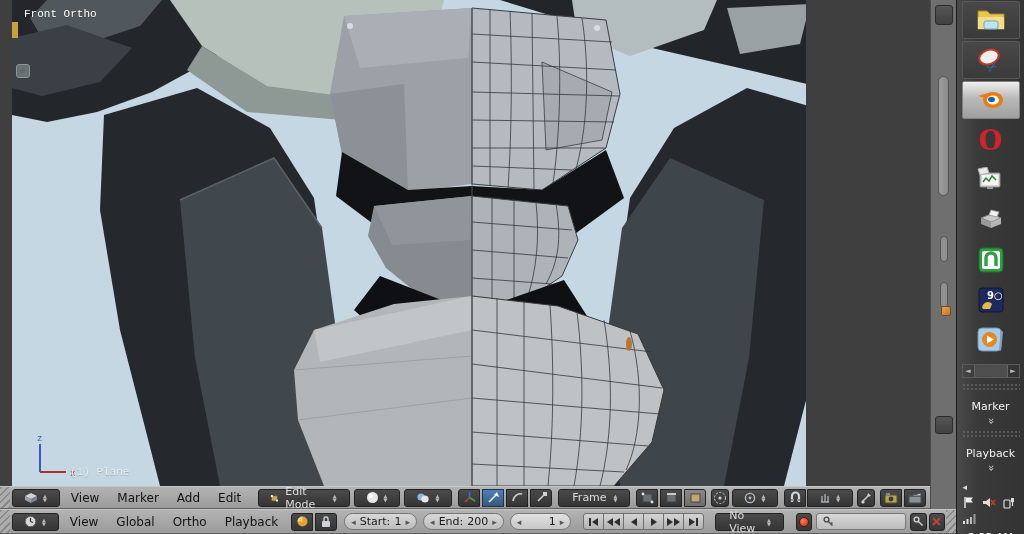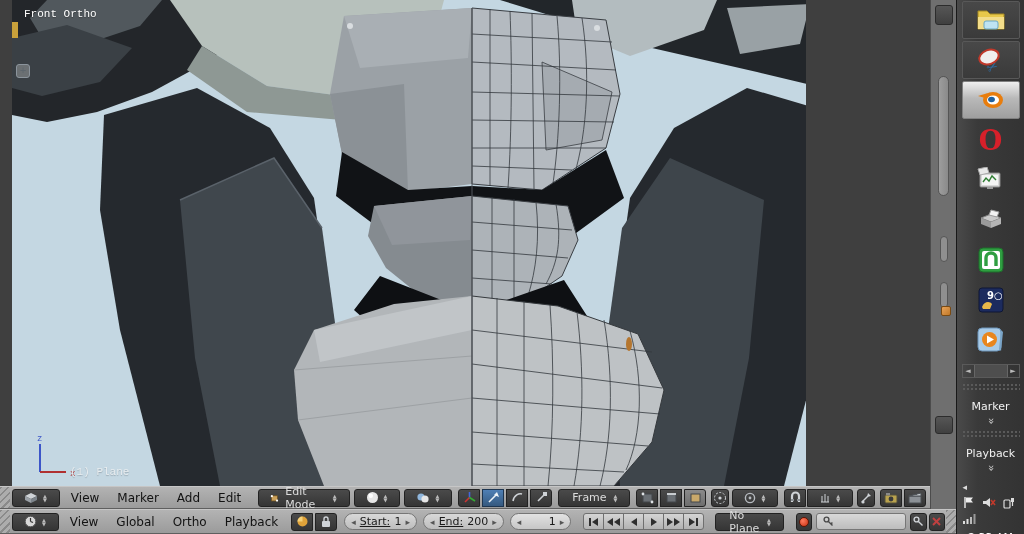--- a/index.html
+++ b/index.html
@@ -25,21 +25,21 @@
   .updn { display:inline-flex; flex-direction:column; align-items:center; font-size:5px; line-height:4px; color:#bbb; padding:0 1px; }
   .iconbtn { display:inline-flex; align-items:center; justify-content:center; width:22px; height:18px; background:linear-gradient(#4a4a4a,#353535); border:1px solid #222; margin:0 1px; }
   .iconbtn.first { border-radius:3px 0 0 3px; }
   .iconbtn.last { border-radius:0 3px 3px 0; }
   .iconbtn.solo { border-radius:3px; }
   .iconbtn.active-blue { background:linear-gradient(#4e7fb5,#35597f); border-color:#1d3550; }
   .iconbtn.lit { background:linear-gradient(#8a8a8a,#6e6e6e); }
   .grp { display:inline-flex; margin:0 3px; }
   .field { display:inline-flex; align-items:center; height:17px; background:linear-gradient(#d8d8d8,#bdbdbd); border:1px solid #767676; border-radius:9px; color:#1a1a1a; font-size:11px; padding:0 6px; margin:0 3px; gap:4px; }
   .field .arr { color:#555; font-size:9px; }
-  .field .fl { flex:1;text-decoration:underline; }
+  .field .fl { flex:1; }
   .pb { display:inline-flex; align-items:center; justify-content:center; width:21px; height:17px; background:linear-gradient(#d4d4d4,#b2b2b2); border:1px solid #6f6f6f; margin-left:-1px; gap:1px; }
   .pb:first-child { border-radius:3px 0 0 3px; }
   .pb:last-child { border-radius:0 3px 3px 0; }
   .tri { width:0; height:0; border-style:solid; }
   .tri.l { border-width:4px 6px 4px 0; border-color:transparent #2e2e2e transparent transparent; }
   .tri.r { border-width:4px 0 4px 6px; border-color:transparent transparent transparent #2e2e2e; }
   .bar { width:2px; height:8px; background:#2e2e2e; }
   .rec { width:10px; height:10px; border-radius:50%; background:radial-gradient(circle at 35% 35%, #ff7a5e,#c62f10); border:1px solid #5e1505; }
   .spacer { flex:1; }
 
@@ -416,21 +416,21 @@
           <span class="tri r"></span>
           <span class="tri r"></span>
         </span>
       <span class="pb">
           <span class="tri r"></span>
           <span class="bar"></span>
         </span>
     </span>
 
     <span class="dd" style="width:86px;margin-left:8px;">
-      <span class="lbl fl" style="flex:1;">No Plane</span>
+      <span class="lbl fl" style="flex:1;">No View</span>
       <span class="updn">▲<br>▼</span>
     </span>
 
     <span class="iconbtn solo" style="margin-left:10px;">
         <span class="rec"></span>
       </span>
 
     <span class="field" style="width:120px;border-radius:3px;">
       <svg width="11" height="11" viewBox="0 0 11 11">
           <circle cx="3.5" cy="3.5" r="2.4" fill="none" stroke="#4a4a4a" stroke-width="1.4"></circle>

